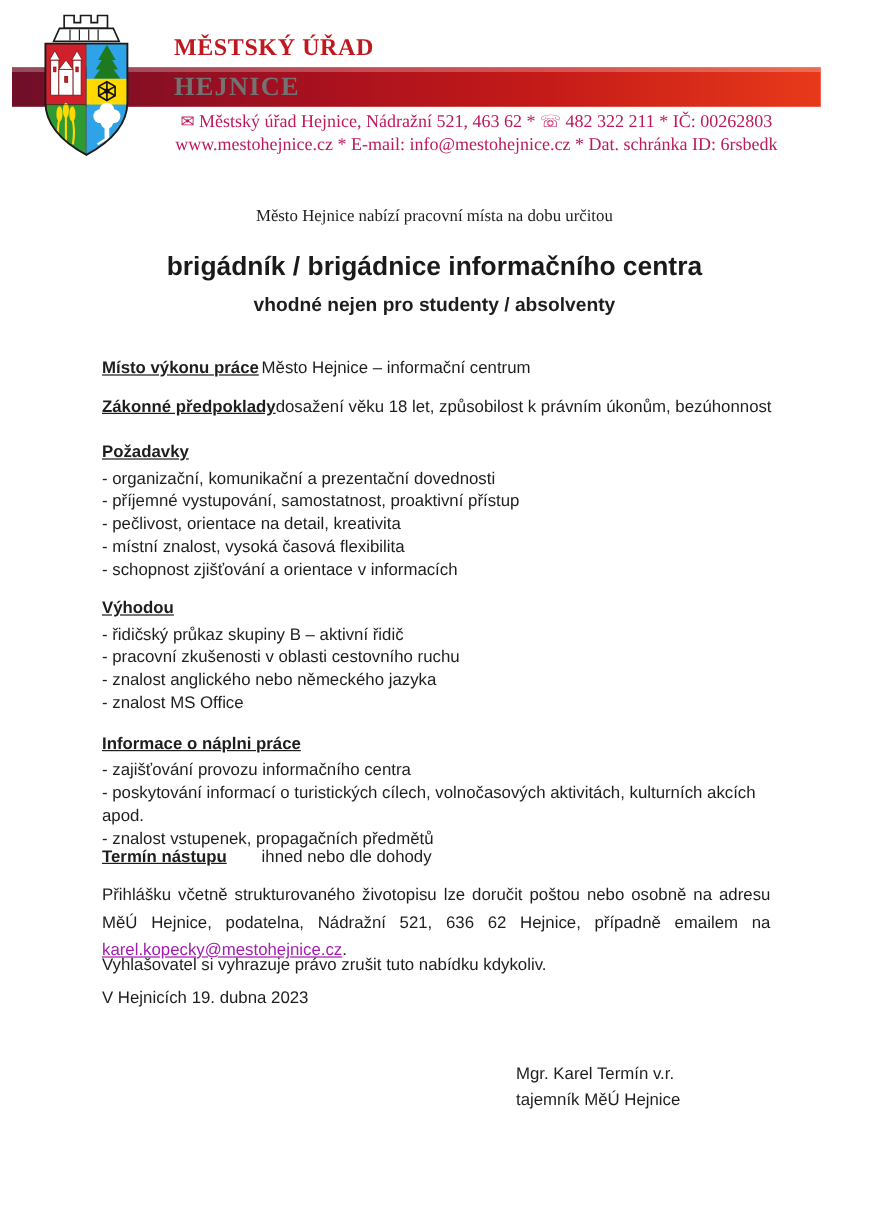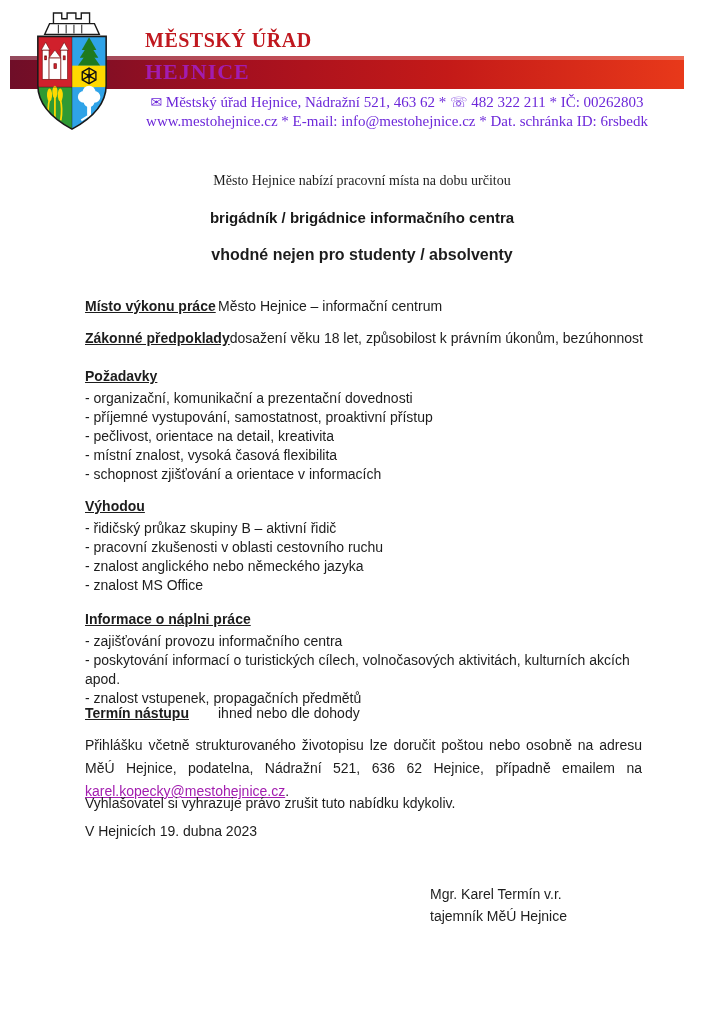--- a/index.html
+++ b/index.html
@@ -31,35 +31,35 @@
   .org-line1 {
     position: absolute; left: 145px; top: 29px; z-index: 3;
     font-family: "Liberation Serif", serif;
     font-weight: bold; font-size: 20px; letter-spacing: 0.5px;
     color: #c0181f;
   }
   .org-line2 {
     position: absolute; left: 145px; top: 59px; z-index: 3;
     font-family: "Liberation Serif", serif;
     font-weight: bold; font-size: 22px; letter-spacing: 1px;
-    color: #a21caf;
+    color: #737373;
   }
   .contact {
     position: absolute; left: 110px; top: 93px; width: 574px;
     text-align: center;
     font-family: "Liberation Serif", serif;
-    font-size: 15px; line-height: 19px; color: #6d28d9;
+    font-size: 15px; line-height: 19px; color: #be185d;
     z-index: 3;
   }
   .contact .glyph { font-size: 14px; }
 
   
   .center-line { position: absolute; left: 0; width: 724px; text-align: center; }
   .intro   { top: 173px; font-size: 14px; font-family: Liberation Serif, serif; }
-  .doc-title { top: 209px; font-size: 15px; font-weight: bold; color: #1a1a1a; }
+  .doc-title { top: 209px; font-size: 22px; font-weight: bold; color: #1a1a1a; }
   .doc-subtitle { top: 246px; font-size: 16px; font-weight: bold; }
 
   
   .row { position: absolute; left: 85px; width: 560px; font-size: 14px; }
   .lbl {
     display: inline-block; min-width: 133px;
     font-weight: bold; text-decoration: underline;
   }
   .section { position: absolute; left: 85px; width: 580px; font-size: 14px; }
   .shead { font-weight: bold; text-decoration: underline; margin-bottom: 3px; line-height: 19px; }

